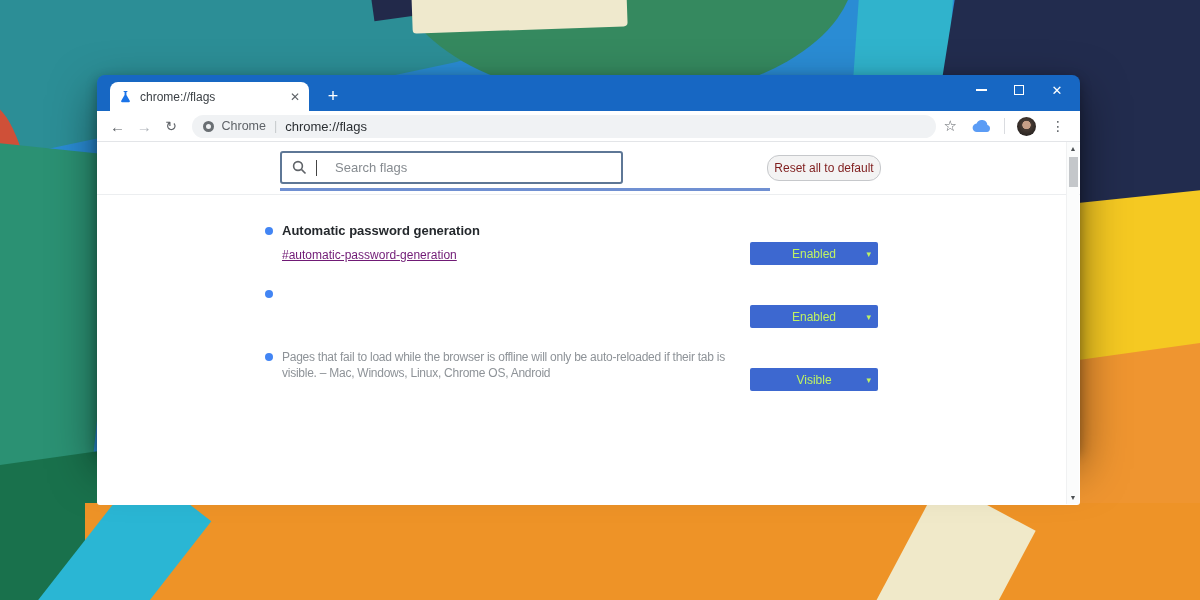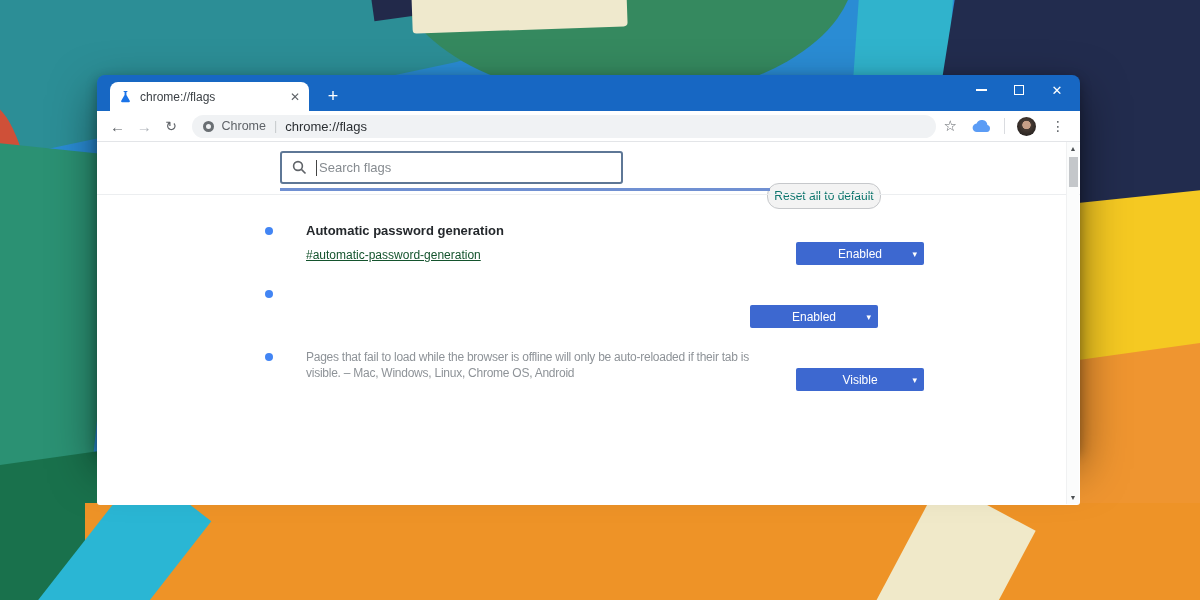--- a/index.html
+++ b/index.html
@@ -59,35 +59,35 @@
   .cloud-icon { display:flex; padding:0 7px; }
   .tb-vr { width:1px; height:16px; background:#dadce0; margin:0 5px; }
   .avatar { width:19px; height:19px; border-radius:50%; margin:0 7px;
     background:radial-gradient(circle at 50% 42%, #c79f87 27%, #463a33 31%, #2c2623 70%); }
   .dots-icon { font-size:14px; color:#5f6368; padding:0 8px; letter-spacing:0; }
 
   .content { position:relative; height:363px; background:#fff; border-radius:0 0 3px 3px; overflow:hidden; }
   .search-box { position:absolute; left:183px; top:9px; width:343px; height:33px;
     border:2px solid #5e7796; border-radius:3px; display:flex; align-items:center; padding:0 10px; background:#fff; }
   .caret { width:1px; height:16px; background:#444; margin-left:9px; }
-  .search-ph { color:#868b90; font-size:13px; margin-left:2px; }
+  .search-ph { color:#868b90; font-size:13px; margin-left:18px; }
   .reset-btn { position:absolute; left:670px; top:13px; width:114px; height:26px; background:#f3f3f3;
-    border:1px solid #c6c8cb; border-radius:12px; font-size:12px; color:#0f766e;
-    display:flex; align-items:center; justify-content:center;margin-top:28px; }
+    border:1px solid #c6c8cb; border-radius:12px; font-size:12px; color:#7f1d1d;
+    display:flex; align-items:center; justify-content:center; }
   .tab-indicator { position:absolute; left:183px; top:46px; width:490px; height:3px; background:#7090d2; }
   .divider { position:absolute; top:52px; left:0; right:0; height:1px; background:#eceef0; }
   .rows { position:absolute; top:53px; left:0; right:0; bottom:0; padding:28px 202px 0 168px; }
-  .flag-row { display:flex; margin-bottom:21px;gap:24px; }
+  .flag-row { display:flex; margin-bottom:21px; }
   .bullet { width:8px; height:8px; border-radius:50%; background:#4285f4; margin:4px 9px 0 0; flex:none; }
   .flag-text { width:466px; flex:none; }
   .flag-title { font-size:13px; font-weight:bold; color:#24282c; margin-bottom:5px; }
   .flag-desc { font-size:12px; color:#8e9398; line-height:16px; letter-spacing:-0.25px; }
-  .flag-link { font-size:12px; color:#14532d; text-decoration:underline; display:inline-block; margin-top:5px; }
+  .flag-link { font-size:12px; color:#701a75; text-decoration:underline; display:inline-block; margin-top:5px; }
   .flag-select { margin-left:auto; width:128px; height:23px; margin-top:19px; flex:none;
-    background:#3d68d0; color:#ffffff; font-size:12px; border-radius:2px; position:relative;
+    background:#3d68d0; color:#bef264; font-size:12px; border-radius:2px; position:relative;
     display:flex; align-items:center; justify-content:center; }
   .select-arrow { position:absolute; right:7px; font-size:9px; }
 
   .scrollbar { position:absolute; right:1px; top:0; bottom:1px; width:13px; background:#fbfcfc;
     border-left:1px solid #f0f1f2; display:flex; flex-direction:column; align-items:center;
     font-size:7px; color:#4d5154; }
   .sb-up { height:13px; display:flex; align-items:center; }
   .sb-thumb { width:9px; height:30px; background:#c4c7ca; margin-top:2px; }
   .sb-down { margin-top:auto; height:13px; display:flex; align-items:center; }
 </style>

